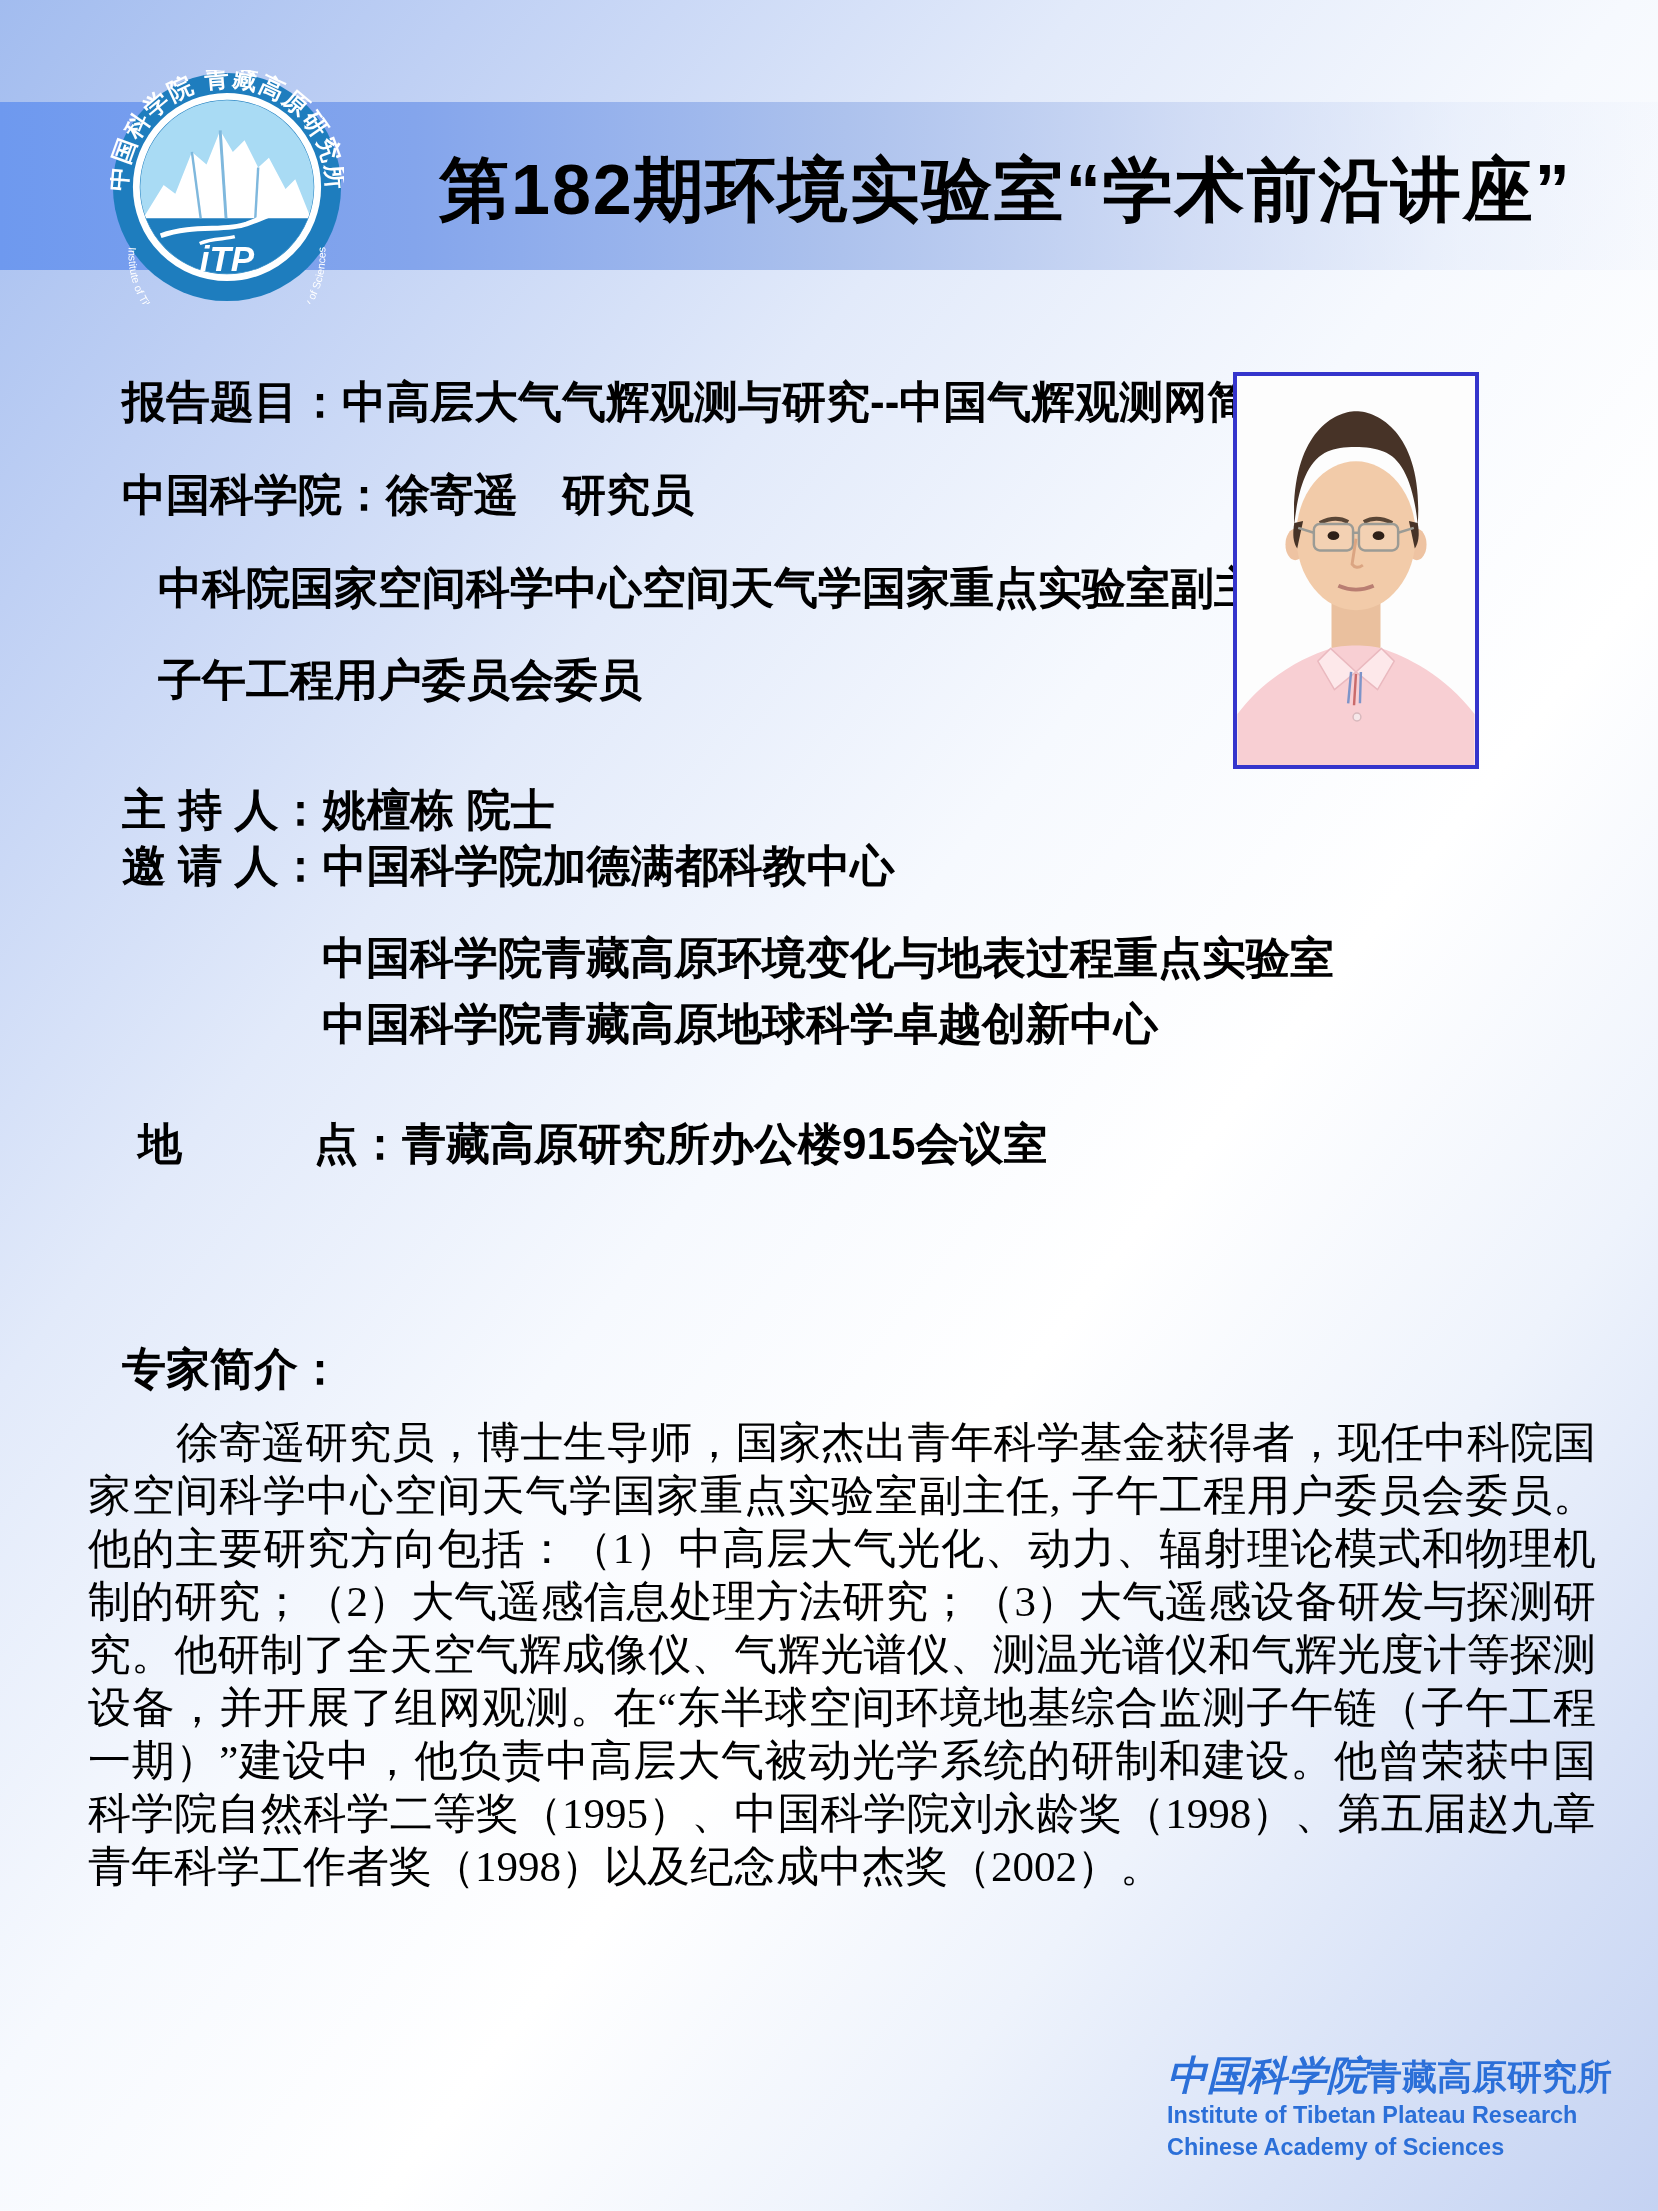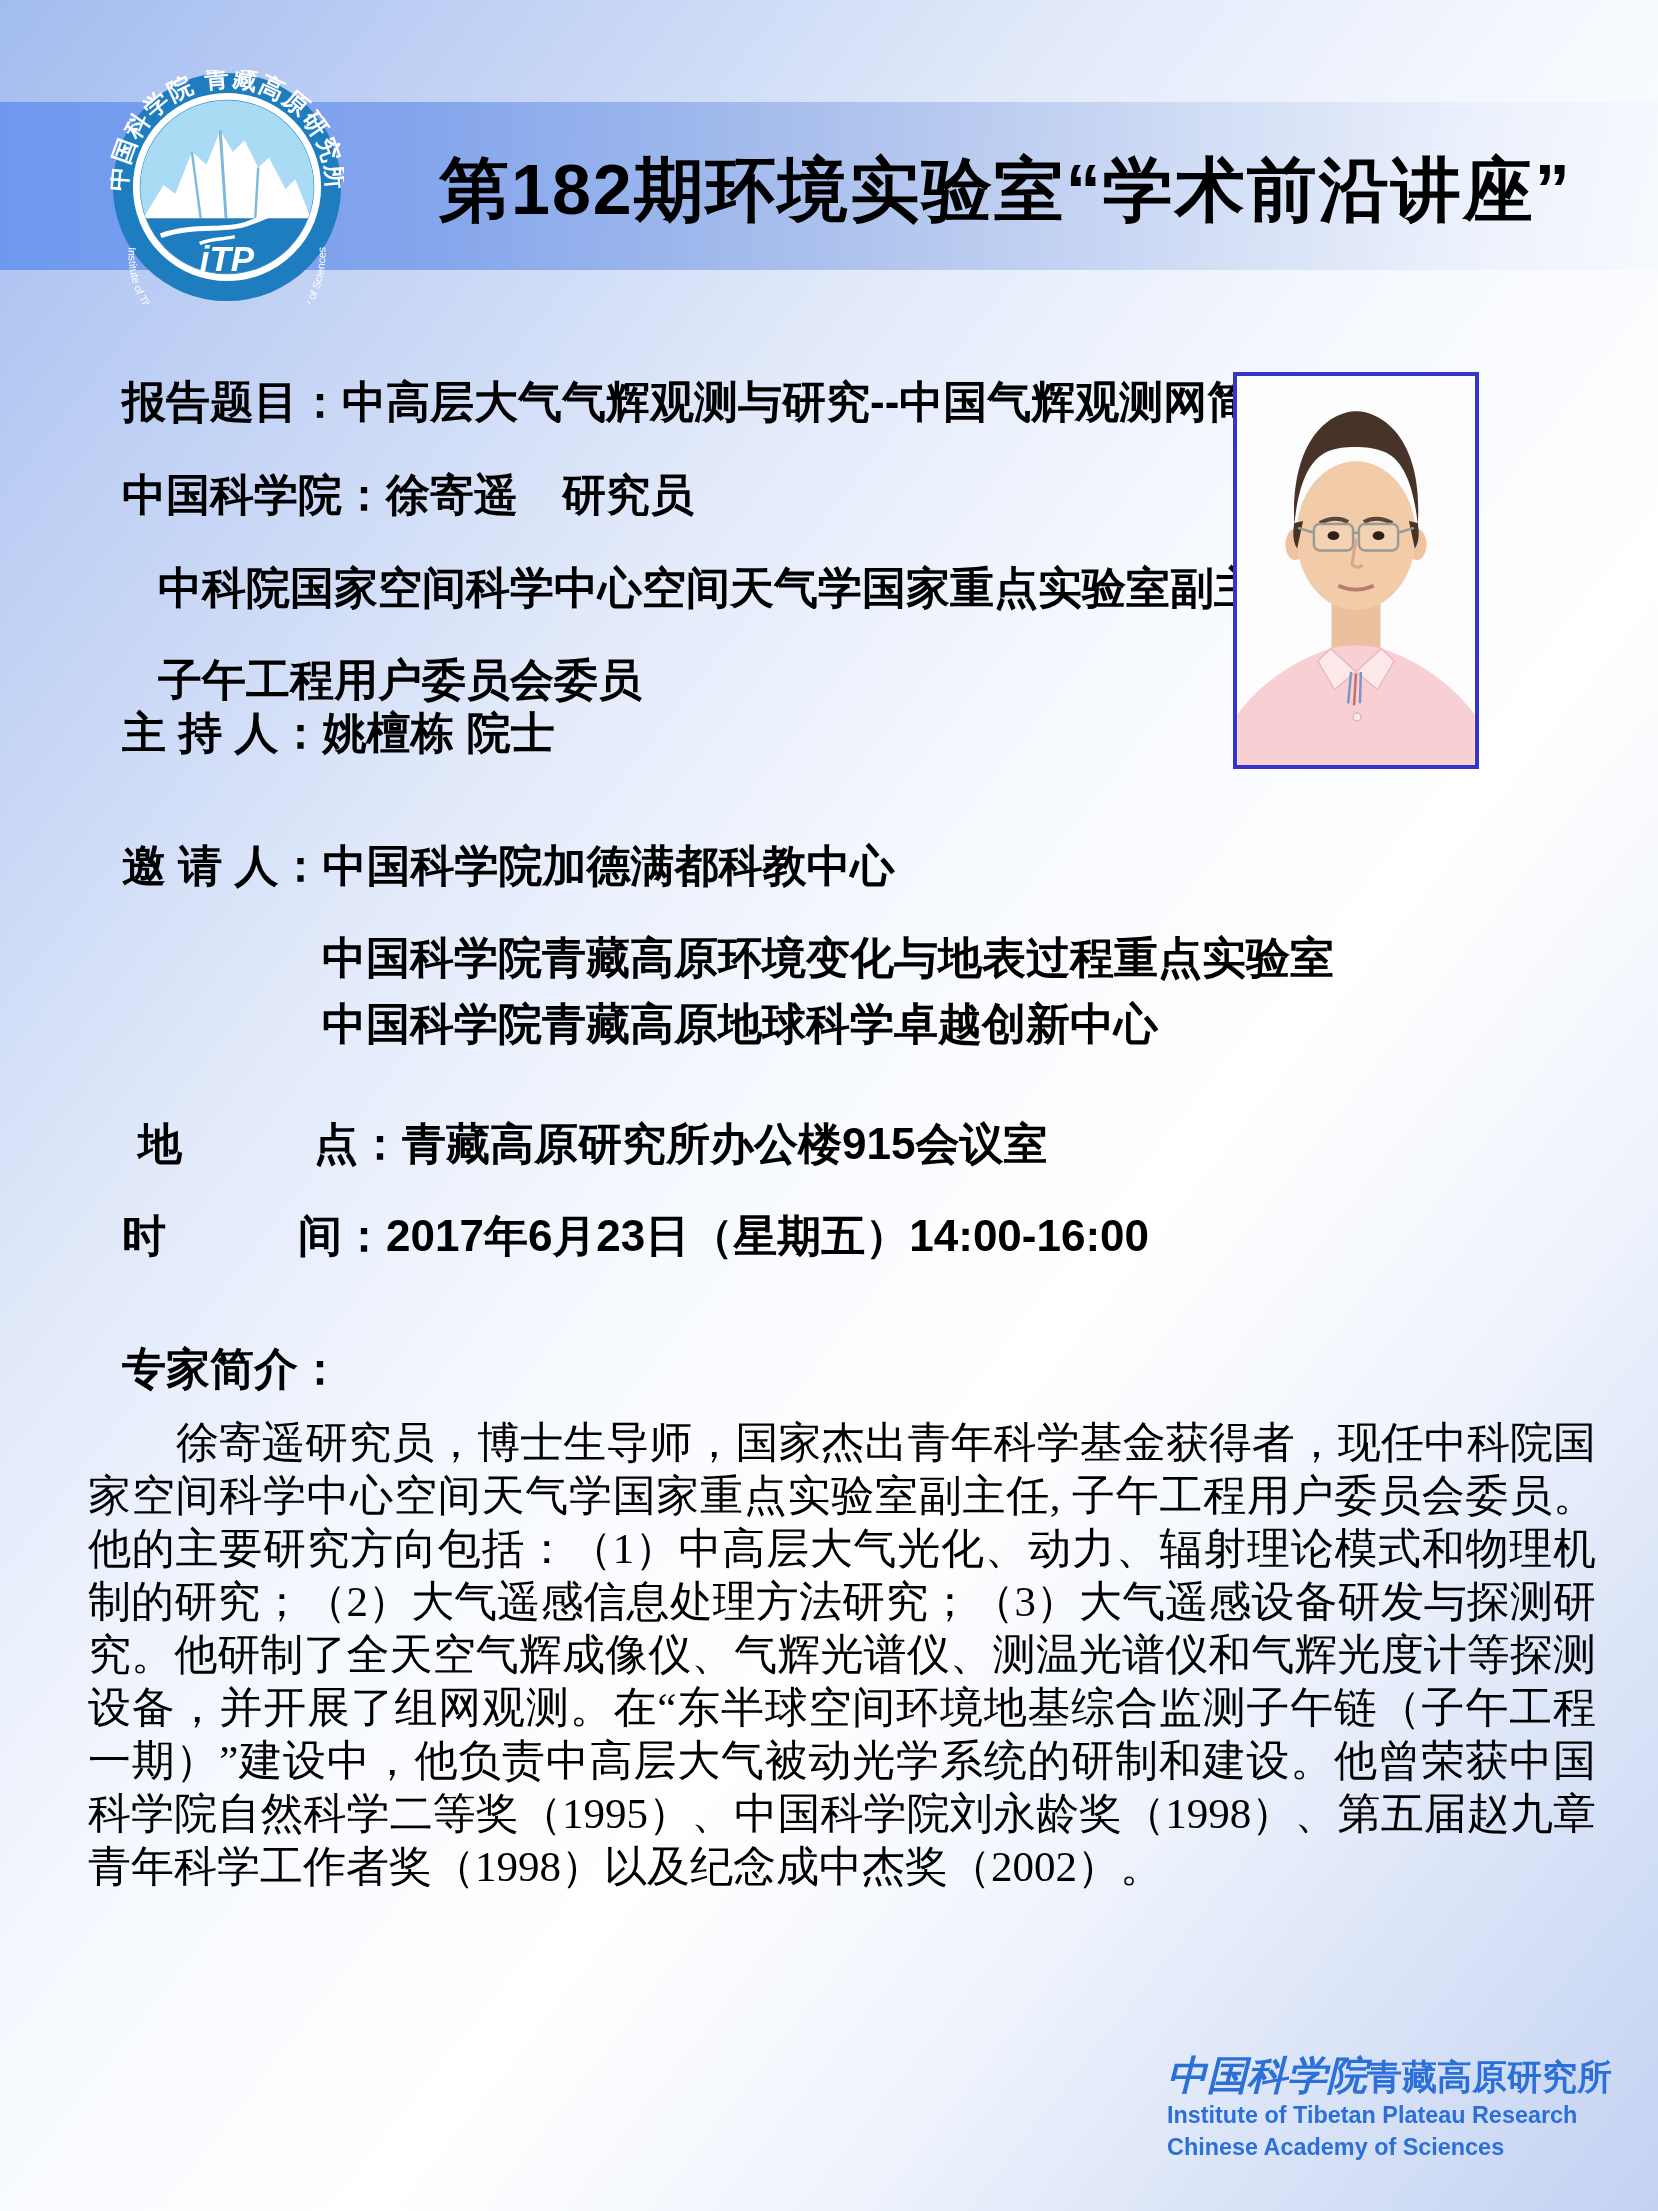--- a/index.html
+++ b/index.html
@@ -26,21 +26,21 @@
   }
   .logo{position:absolute;left:110px;top:70px;width:234px;height:234px;}
   .detail-row{
     position:absolute;font-size:44px;font-weight:bold;color:#000;
     line-height:55px;white-space:nowrap;
   }
   .row0{top:374px;left:122px}
   .row1{top:467px;left:122px}
   .row2{top:560px;left:158px}
   .row3{top:652px;left:158px}
-  .row4{top:705px;left:122px}
+  .row4{top:782px;left:122px}
   .row5{top:838px;left:122px}
   .row6{top:930px;left:322px}
   .row7{top:996px;left:322px}
   .row8{top:1116px;left:138px}
   .row9{top:1208px;left:122px}
   .photo-frame{
     position:absolute;left:1233px;top:372px;width:246px;height:397px;
     border:4.9px solid #3535cc;box-sizing:border-box;background:#fff;
   }
   .photo-frame svg{display:block;width:100%;height:100%;}
@@ -106,21 +106,20 @@
 
   <div class="detail-row row0">报告题目：中高层大气气辉观测与研究--中国气辉观测网简介</div>
   <div class="detail-row row1">中国科学院：徐寄遥　研究员</div>
   <div class="detail-row row2">中科院国家空间科学中心空间天气学国家重点实验室副主任</div>
   <div class="detail-row row3">子午工程用户委员会委员</div>
   <div class="detail-row row4">主 持 人：姚檀栋 院士</div>
   <div class="detail-row row5">邀 请 人：中国科学院加德满都科教中心</div>
   <div class="detail-row row6">中国科学院青藏高原环境变化与地表过程重点实验室</div>
   <div class="detail-row row7">中国科学院青藏高原地球科学卓越创新中心</div>
   <div class="detail-row row8">地　　　点：青藏高原研究所办公楼915会议室</div>
-  <div class="detail-row row9">时　　　间：2017年6月23日（星期五）14:00-16:00</div>
 
   <div class="photo-frame">
     <svg viewBox="0 0 242 397">
       <rect x="0" y="0" width="242" height="397" fill="#fdfdfd"></rect>
       <path d="M96,225 L96,278 C96,289 146,289 146,278 L146,225 Z" fill="#eac09e"></path>
       <ellipse cx="59" cy="172" rx="10" ry="16" fill="#eec3a2"></ellipse>
       <ellipse cx="183" cy="172" rx="10" ry="16" fill="#eec3a2"></ellipse>
       <ellipse cx="121" cy="163" rx="61" ry="76" fill="#f2cba9"></ellipse>
       <path d="M58,152 C54,60 98,36 121,36 C146,36 190,62 184,152
                C180,110 168,84 149,77 C134,71 106,71 92,77 C72,86 62,112 58,152 Z" fill="#473327"></path>

